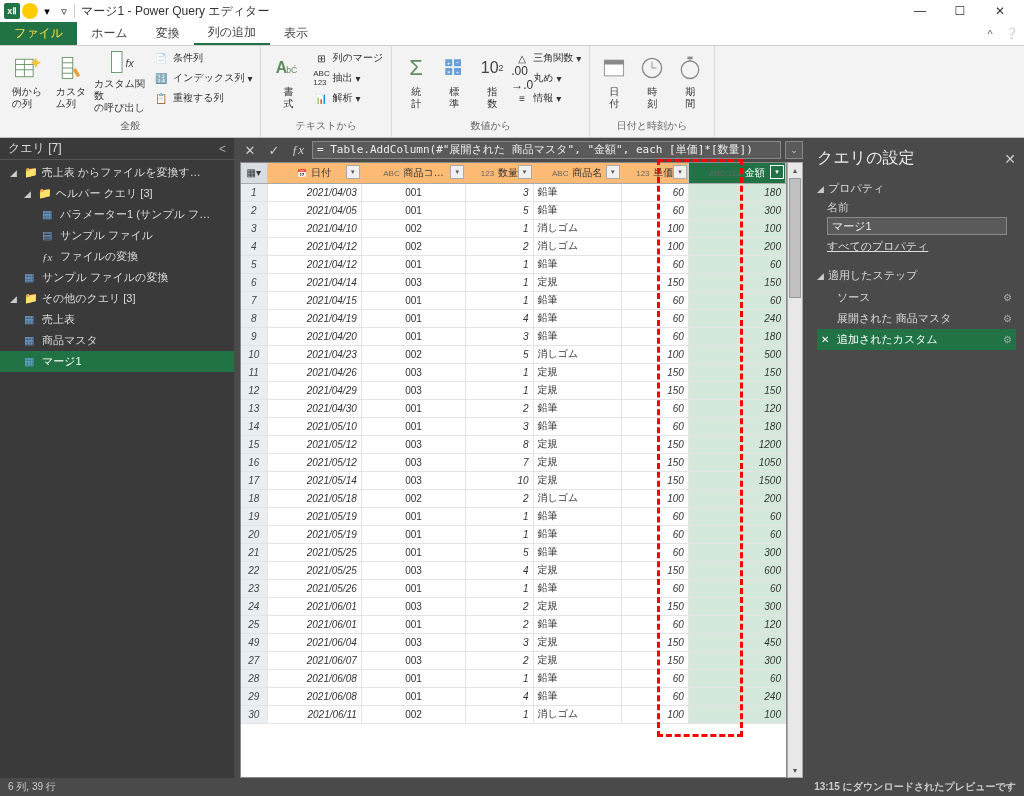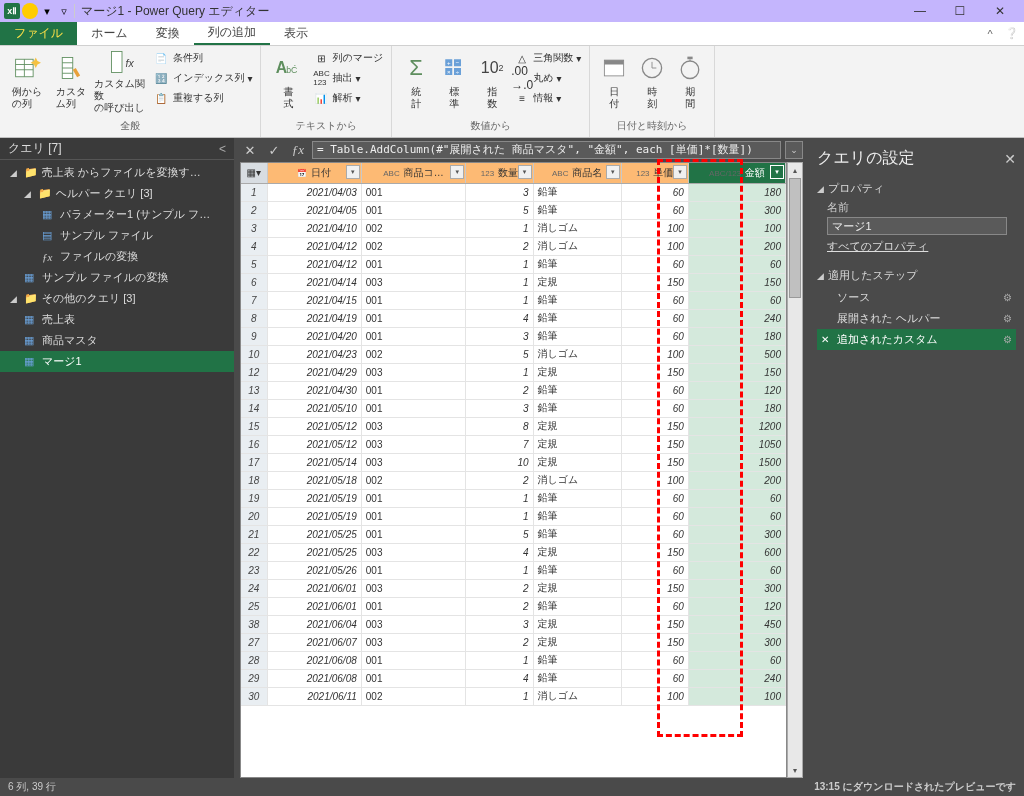--- a/index.html
+++ b/index.html
@@ -1,17 +1,17 @@
 <!DOCTYPE html>
 <html><head>
   <meta charset="utf-8">
   <style>
     * { margin: 0; padding: 0; box-sizing: border-box; font-family: "Yu Gothic UI", "Meiryo", sans-serif; }
     body { width: 1024px; height: 796px; background: #4a4a4a; overflow: hidden; font-size: 11px; }
-    .titlebar { height: 22px; background: #c4b5fd; display: flex; align-items: center; padding: 0 4px; }
+    .titlebar { height: 22px; background: #ffffff; display: flex; align-items: center; padding: 0 4px; }
     .titlebar .app-icon { width: 16px; height: 16px; background: #217346; border-radius: 2px; display: inline-flex; align-items: center; justify-content: center; color: #fff; font-size: 9px; font-weight: bold; margin-right: 2px; }
     .titlebar .qat { display: flex; align-items: center; gap: 1px; }
     .titlebar .qat-btn { width: 16px; height: 16px; display: flex; align-items: center; justify-content: center; }
     .titlebar .smiley { width: 16px; height: 16px; background: #ffcc00; border-radius: 50%; position: relative; }
     .titlebar .divider { width: 1px; height: 14px; background: #ccc; margin: 0 2px; }
     .titlebar .title { font-size: 12px; margin-left: 4px; color: #333; }
     .titlebar .controls { margin-left: auto; display: flex; }
     .titlebar .controls span { width: 40px; height: 22px; display: flex; align-items: center; justify-content: center; font-size: 12px; color: #333; }
     .tabs { height: 24px; background: #fff; display: flex; align-items: stretch; border-bottom: 1px solid #d0d0d0; }
     .tab { padding: 0 14px; display: flex; align-items: center; font-size: 12px; color: #444; cursor: pointer; }
@@ -53,21 +53,21 @@
     .grid { background: #fff; border: 1px solid #888; flex: 1; overflow: hidden; }
     table { border-collapse: collapse; width: 100%; }
     thead th { background: #fdba74; border-right: 1px solid #c8c8c8; border-bottom: 1px solid #aaa; font-size: 10px; font-weight: normal; color: #333; height: 20px; padding: 0 2px; position: relative; }
     thead th .type-ico { font-size: 8px; color: #666; margin-right: 1px; }
     thead th .dd { position: absolute; right: 1px; top: 2px; width: 14px; height: 14px; border: 1px solid #aaa; background: #f0f0f0; display: flex; align-items: center; justify-content: center; font-size: 7px; color: #555; }
     thead th.corner { width: 26px; background: #d8dde2; }
     tbody td { border-right: 1px solid #e4e4e4; border-bottom: 1px solid #e4e4e4; font-size: 10px; color: #333; padding: 0 4px; height: 18px; }
     tbody td.rownum { background: #e9eef2; text-align: center; color: #444; width: 26px; font-style: italic; }
     tbody td.date { text-align: right; font-style: italic; }
     tbody td.num { text-align: right; font-style: italic; }
-    tbody td.code { text-align: left; }
+    tbody td.code { text-align: center; }
     tbody td.name { text-align: left; }
     tbody td.amount { background: #d4e9dc; text-align: right; font-style: italic; }
     th.amount-h { background: #217346; color: #fff; }
     th.amount-h .dd { border-color: #fff; background: #217346; color: #fff; }
     .red-dashed { position: absolute; border: 3px dashed #ff0000; pointer-events: none; }
     .vscroll { width: 16px; background: #e8e8e8; display: flex; flex-direction: column; align-items: center; border: 1px solid #aaa; }
     .vscroll .sbtn { height: 14px; width: 100%; display: flex; align-items: center; justify-content: center; font-size: 8px; color: #555; }
     .vscroll .thumb { width: 12px; height: 120px; background: #c0c0c0; margin-top: 1px; border: 1px solid #999; }
     .settings-panel { width: 215px; background: #4a4a4a; color: #ddd; padding: 4px 8px; }
     .settings-title { font-size: 16px; color: #eee; padding: 6px 0; display: flex; align-items: center; }
@@ -456,20 +456,29 @@
               <tr>
                 <td class="rownum">10</td>
                 <td class="date">2021/04/23</td>
                 <td class="code">002</td>
                 <td class="num">5</td>
                 <td class="name">消しゴム</td>
                 <td class="num">100</td>
                 <td class="amount">500</td>
               </tr>
               <tr>
+                <td class="rownum">11</td>
+                <td class="date">2021/04/26</td>
+                <td class="code">003</td>
+                <td class="num">1</td>
+                <td class="name">定規</td>
+                <td class="num">150</td>
+                <td class="amount">150</td>
+              </tr>
+              <tr>
                 <td class="rownum">12</td>
                 <td class="date">2021/04/29</td>
                 <td class="code">003</td>
                 <td class="num">1</td>
                 <td class="name">定規</td>
                 <td class="num">150</td>
                 <td class="amount">150</td>
               </tr>
               <tr>
                 <td class="rownum">13</td>
@@ -582,21 +591,21 @@
               <tr>
                 <td class="rownum">25</td>
                 <td class="date">2021/06/01</td>
                 <td class="code">001</td>
                 <td class="num">2</td>
                 <td class="name">鉛筆</td>
                 <td class="num">60</td>
                 <td class="amount">120</td>
               </tr>
               <tr>
-                <td class="rownum">38</td>
+                <td class="rownum">49</td>
                 <td class="date">2021/06/04</td>
                 <td class="code">003</td>
                 <td class="num">3</td>
                 <td class="name">定規</td>
                 <td class="num">150</td>
                 <td class="amount">450</td>
               </tr>
               <tr>
                 <td class="rownum">27</td>
                 <td class="date">2021/06/07</td>
@@ -661,21 +670,21 @@
     <div class="section-header" style="margin-top:8px;">
         <span class="caret">◢</span>
         <span>適用したステップ</span>
       </div>
     <div class="steps" id="steps-list">
         <div class="step">
           <span>ソース</span>
           <span class="gear">⚙</span>
         </div>
         <div class="step">
-          <span>展開された ヘルパー</span>
+          <span>展開された 商品マスタ</span>
           <span class="gear">⚙</span>
         </div>
         <div class="step selected">
           <span class="xmark">✕</span>
           <span>追加されたカスタム</span>
           <span class="gear">⚙</span>
         </div>
       </div>
   </div>
 </div>

